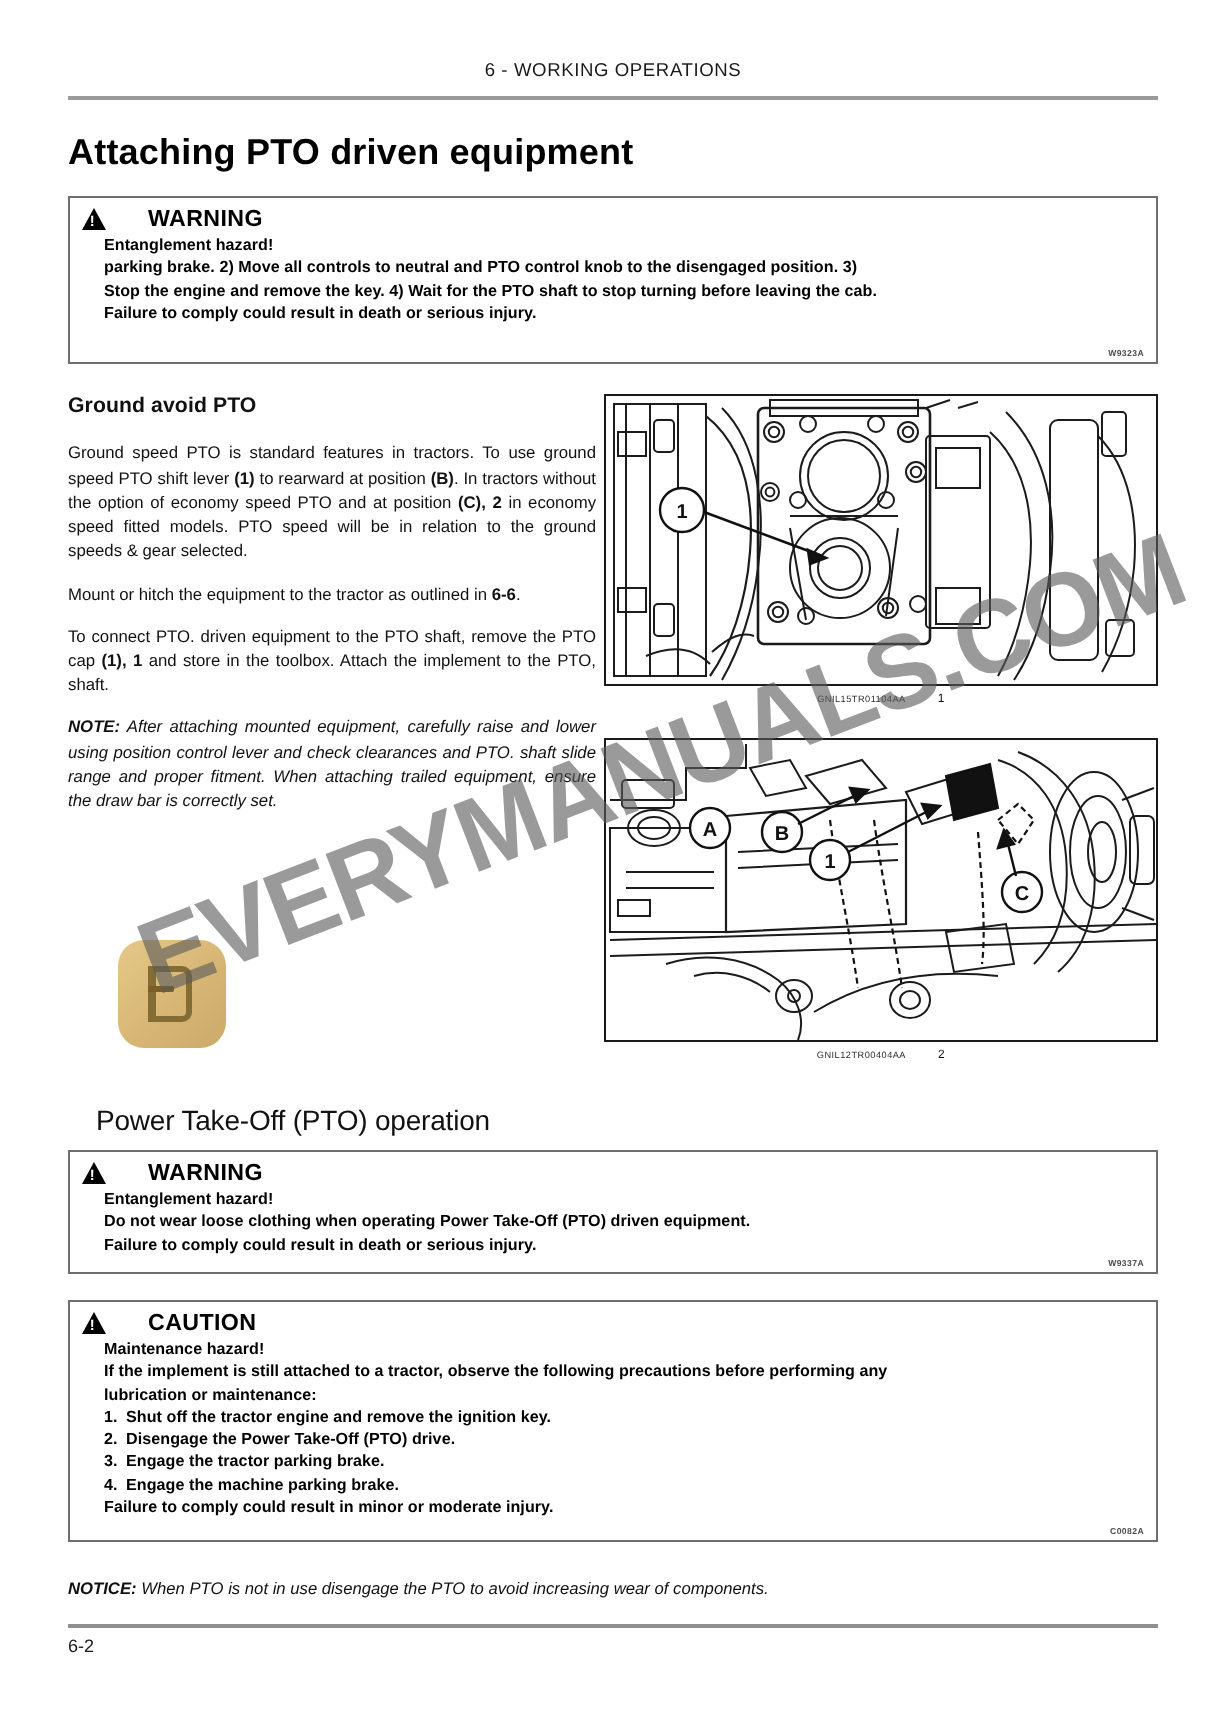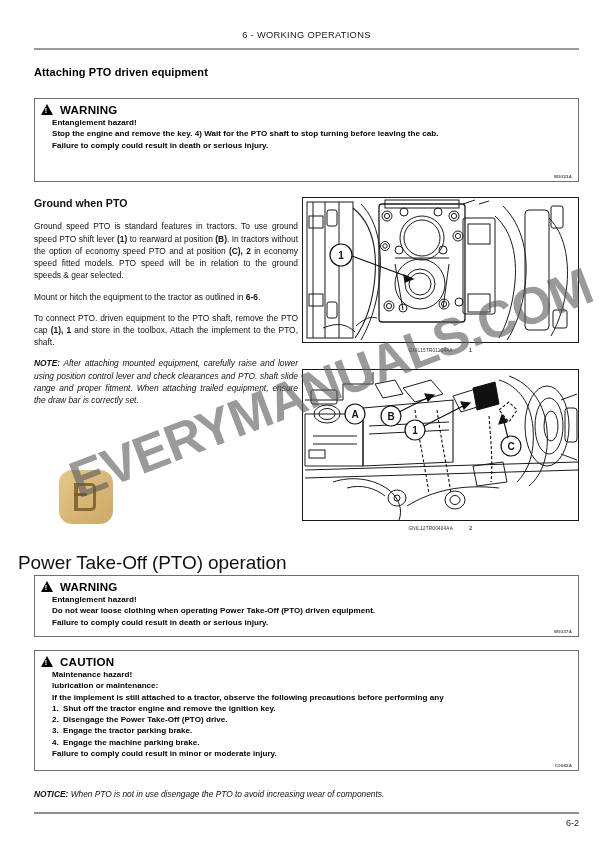--- a/index.html
+++ b/index.html
@@ -16,34 +16,34 @@
     text-align:center;font-size:9.3px;letter-spacing:.3px;color:#1a1a1a;
   }
   .header-rule{
     position:absolute;left:34px;top:48px;width:545px;height:2px;
     background:#9a9a9a;
   }
 
   
   .h-section{
     position:absolute;left:34px;top:66px;
-    font-size:11px;font-weight:bold;letter-spacing:.1px;
+    font-size:18px;font-weight:bold;letter-spacing:.1px;
   }
   .h-big{
-    position:absolute;left:18px;top:552px;
-    font-size:19px;font-weight:normal;letter-spacing:-.1px;color:#111;
+    position:absolute;left:48px;top:552px;
+    font-size:14px;font-weight:normal;letter-spacing:-.1px;color:#111;
   }
 
   
   .alert{
     position:absolute;border:1.3px solid #6f6f6f;background:#fff;
     box-sizing:border-box;
   }
   .alert-title{
-    display:flex;align-items:flex-start;gap:7px;
+    display:flex;align-items:flex-start;gap:21px;
     margin:4px 0 1px 6px;font-size:11.6px;font-weight:bold;letter-spacing:.2px;
   }
   .tri{
     width:0;height:0;position:relative;top:1px;
     border-left:6px solid transparent;border-right:6px solid transparent;
     border-bottom:11px solid #000;flex:0 0 auto;
   }
   .tri::after{
     content:"!";position:absolute;left:-2.2px;top:2.5px;
     font-size:7.4px;font-weight:bold;color:#fff;line-height:1;
@@ -96,21 +96,21 @@
   
   .notice{
     position:absolute;left:34px;top:789px;width:545px;
     font-size:8.35px;font-style:italic;color:#111;
   }
   .notice b{font-style:italic;font-weight:bold;}
   .footer-rule{
     position:absolute;left:34px;top:812px;width:545px;height:1.6px;background:#8f8f8f;
   }
   .footer-num{
-    position:absolute;left:34px;top:818px;width:545px;text-align:right;
+    position:absolute;left:34px;top:818px;width:545px;text-align:left;
     font-size:9px;color:#1a1a1a;
   }
 
   
   .wm{
     position:absolute;left:0;top:0;width:612px;height:864px;
     pointer-events:none;
   }
   .wm-text{
     position:absolute;left:72px;top:452px;
@@ -150,28 +150,29 @@
 
   <div class="h-section">Attaching PTO driven equipment</div>
 
   <div class="alert" id="warn1">
     <div class="alert-title">
       <span class="tri"></span>
       <span>WARNING</span>
     </div>
     <div class="alert-body">
       <div class="ln">Entanglement hazard!</div>
+      <div class="ln">parking brake.  2) Move all controls to neutral and PTO control knob to the disengaged position.  3)</div>
       <div class="ln">Stop the engine and remove the key. 4) Wait for the PTO shaft to stop turning before leaving the cab.</div>
       <div class="ln">Failure to comply could result in death or serious injury.</div>
     </div>
     <div class="alert-code">W9323A</div>
   </div>
 
   <div class="col-left">
-    <h3>Ground when PTO</h3>
+    <h3>Ground avoid PTO</h3>
     <p><span>Ground speed PTO is standard features in tractors.  To use ground speed PTO shift lever </span><b>(1)</b><span> to rearward at position </span><b>(B)</b><span>. In tractors without the option of economy speed PTO and at position </span><b>(C), 2</b><span> in economy speed fitted models. PTO speed will be in relation to the ground speeds &amp; gear selected.</span></p>
     <p><span>Mount or hitch the equipment to the tractor as outlined in </span><b>6-6</b><span>.</span></p>
     <p><span>To connect PTO. driven equipment to the PTO shaft, remove the PTO cap </span><b>(1), 1</b><span> and store in the toolbox. Attach the implement to the PTO, shaft.</span></p>
     <p class="note"><b>NOTE:</b><span> After attaching mounted equipment, carefully raise and lower using position control lever and check clearances and PTO. shaft slide range and proper fitment. When attaching trailed equipment, ensure the draw bar is correctly set.</span></p>
   </div>
 
   <div class="fig" id="fig1">
     <div class="fig-frame">
       <svg viewBox="0 0 277 146" width="277" height="146">
         <g stroke="#1b1b1b" fill="none" stroke-width="1">
@@ -320,22 +321,22 @@
     <div class="alert-code">W9337A</div>
   </div>
 
   <div class="alert" id="caution1">
     <div class="alert-title">
       <span class="tri"></span>
       <span>CAUTION</span>
     </div>
     <div class="alert-body">
       <div class="ln">Maintenance hazard!</div>
+      <div class="ln">If the implement is still attached to a tractor, observe the following precautions before performing any</div>
       <div class="ln">lubrication or maintenance:</div>
-      <div class="ln">If the implement is still attached to a tractor, observe the following precautions before performing any</div>
       <ul class="alert-list">
         <li><span class="n">1.</span><span>Shut off the tractor engine and remove the ignition key.</span></li>
         <li><span class="n">2.</span><span>Disengage the Power Take-Off (PTO) drive.</span></li>
         <li><span class="n">3.</span><span>Engage the tractor parking brake.</span></li>
         <li><span class="n">4.</span><span>Engage the machine parking brake.</span></li>
       </ul>
       <div class="ln">Failure to comply could result in minor or moderate injury.</div>
     </div>
     <div class="alert-code">C0082A</div>
   </div>

